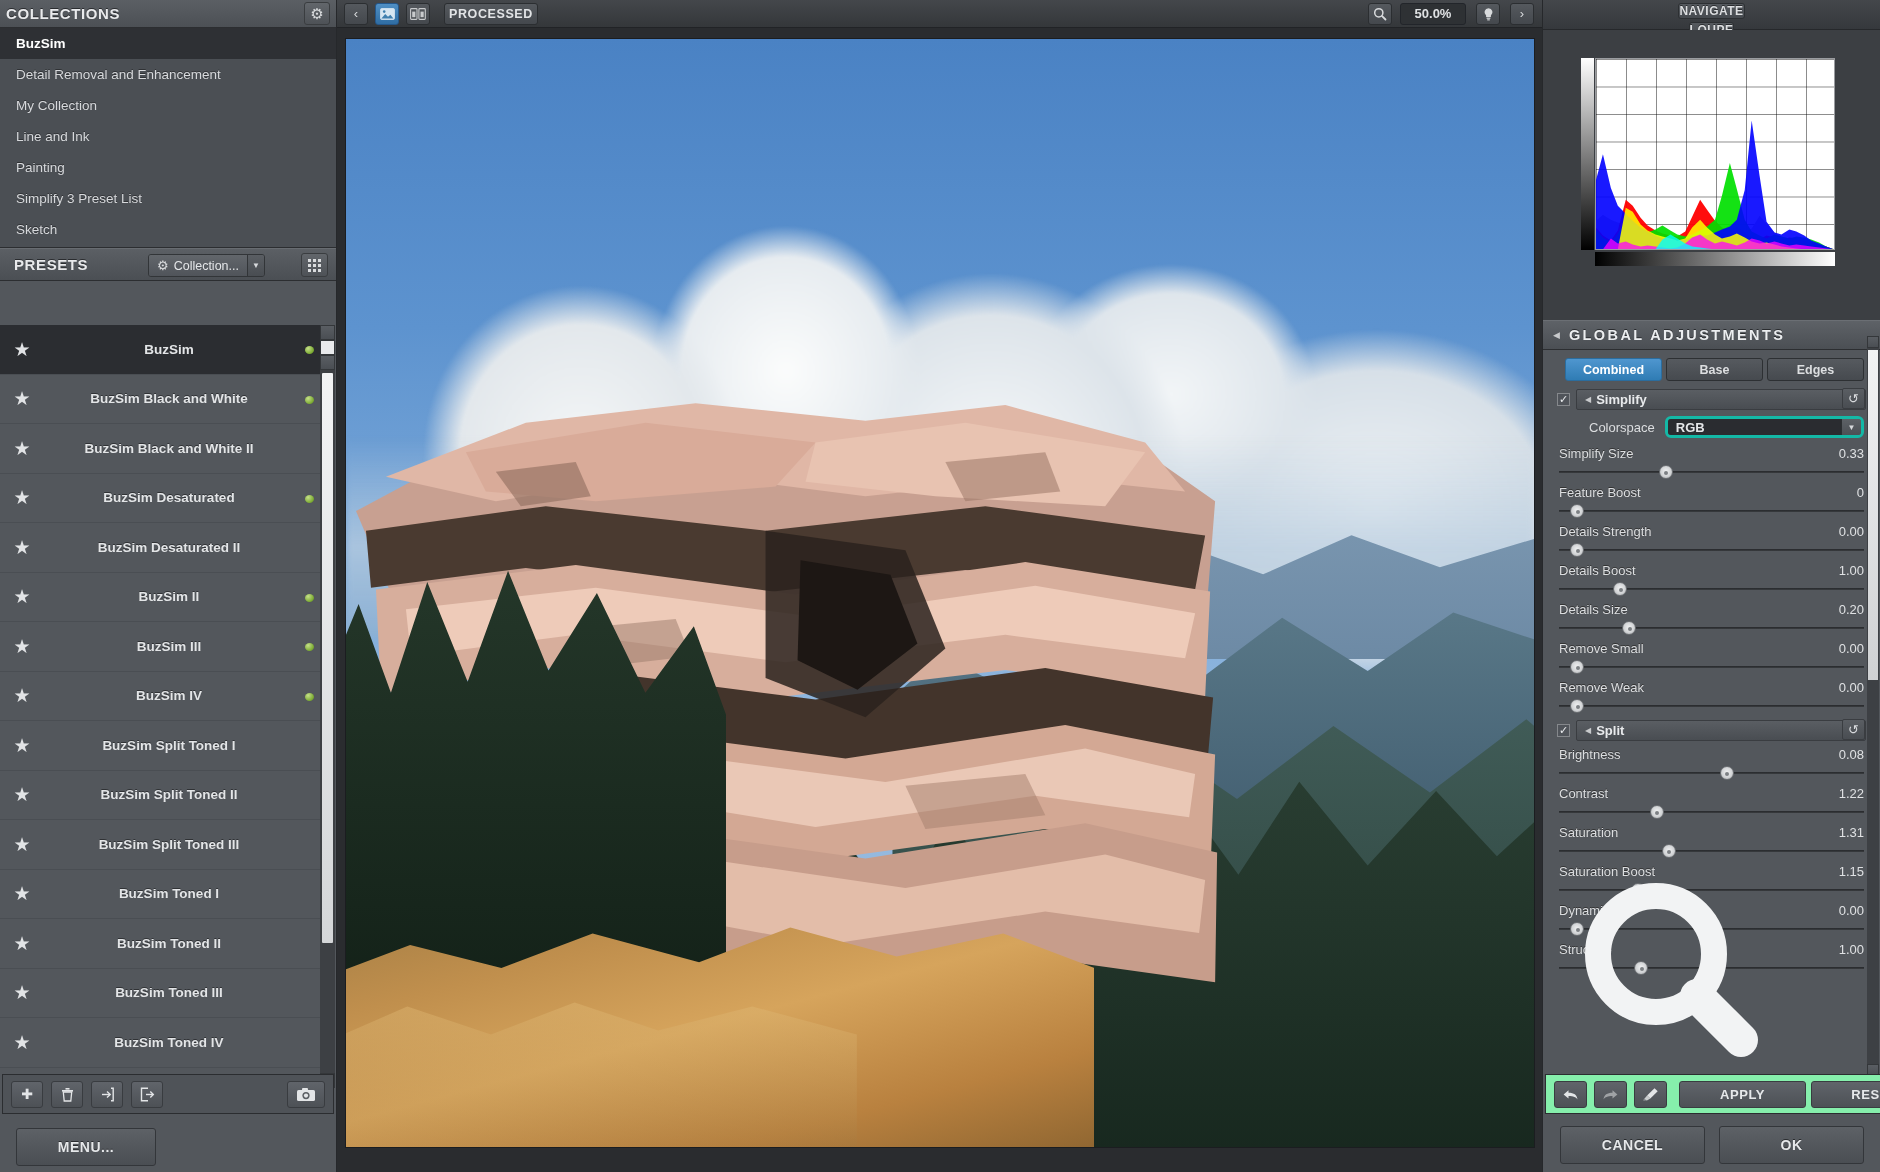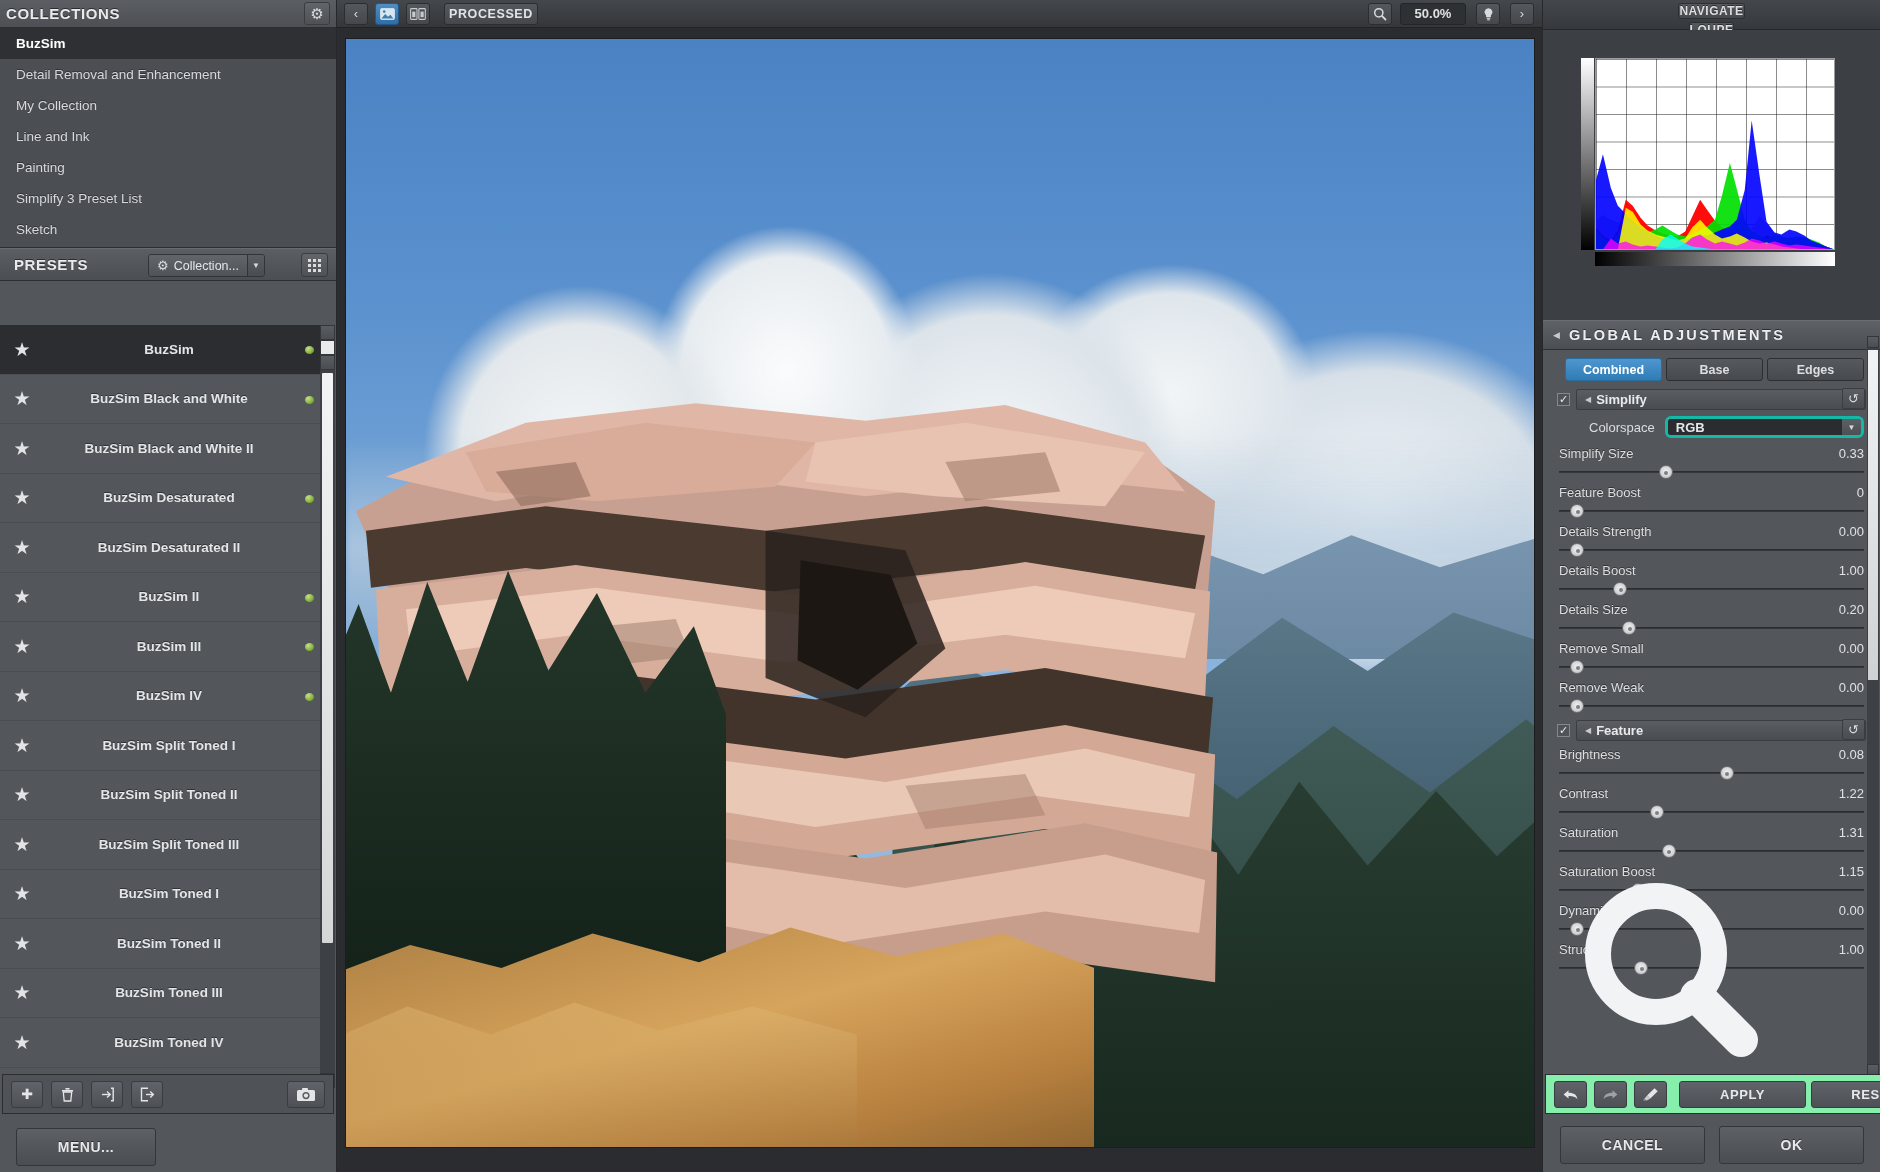--- a/index.html
+++ b/index.html
@@ -628,21 +628,21 @@
         <div class="sl-knob" style="left:6%"></div>
         </div>
     </div>
 
     <div class="section-bar" style="margin-top:6px;">
       <div class="chk">
           <i>✓</i>
         </div>
       <div class="sb-body">
         <span class="sb-caret">◀</span>
-        <span class="sb-label">Feature</span>
+        <span class="sb-label">Split</span>
       </div>
       <div class="sb-reset">
         <span>↺</span>
       </div>
     </div>
 
     <div class="slider-block">
       <div class="sl-top">
           <span class="sl-name">Brightness</span>
         <span class="sl-val">0.08</span>

